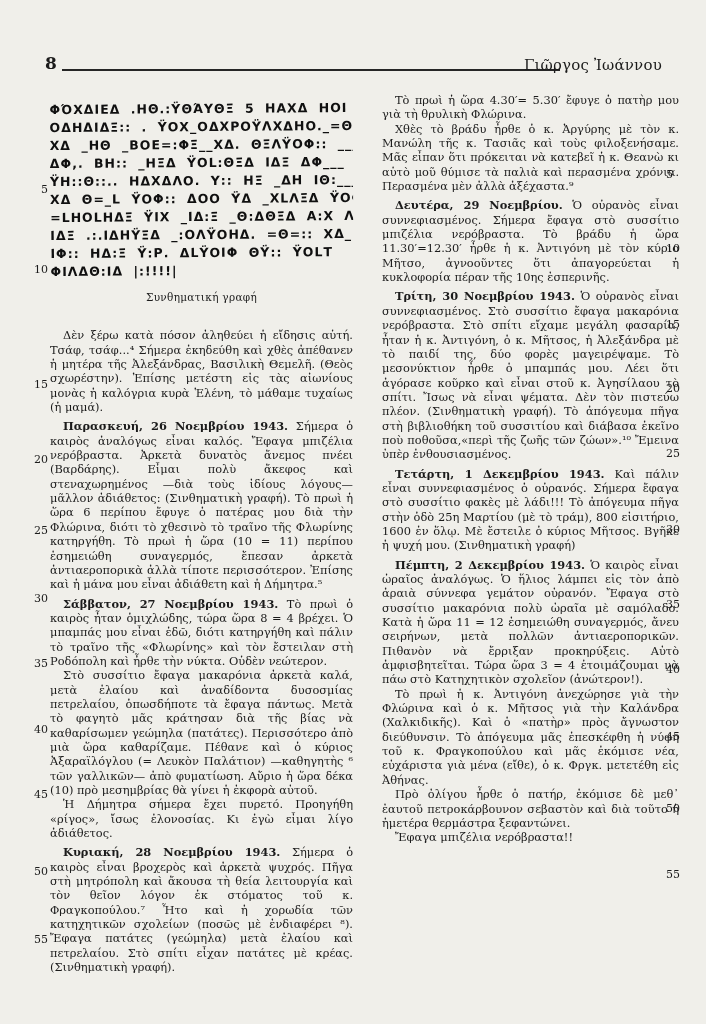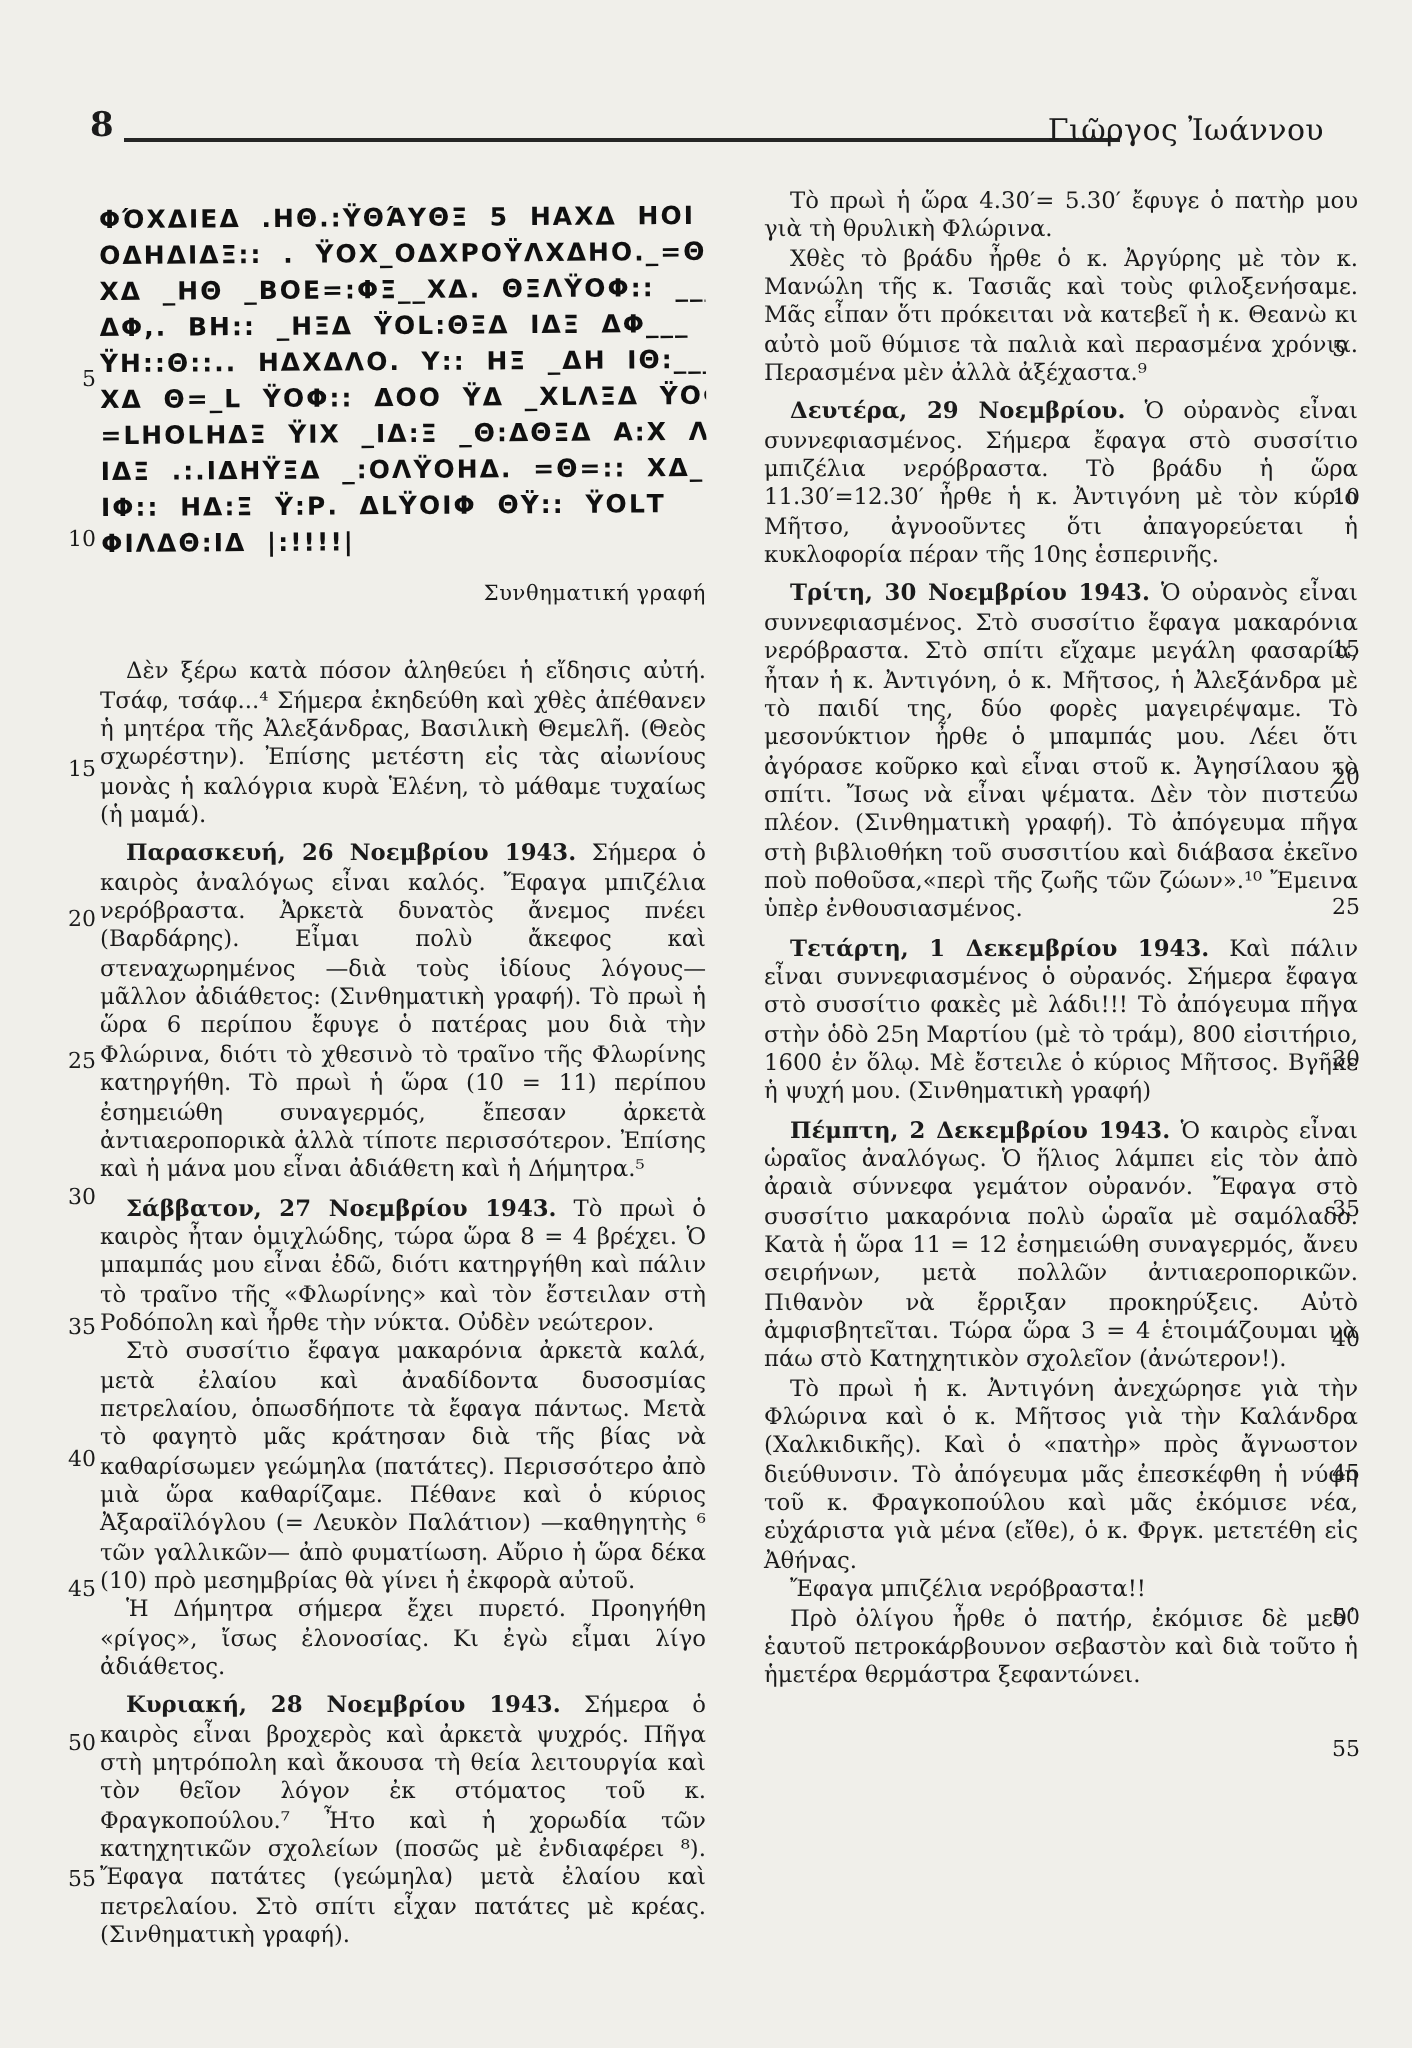--- a/index.html
+++ b/index.html
@@ -22,21 +22,21 @@
   .date{font-weight:bold;}
   
   .figure{margin:0 0 24px 0;}
   .cipher{transform:rotate(-.4deg);}
   .cipher-line{
     font-family:"DejaVu Sans","Liberation Sans",sans-serif;
     font-weight:bold;font-size:12.5px;line-height:18px;height:18px;
     letter-spacing:1px;word-spacing:5px;color:#101010;white-space:nowrap;
     overflow:hidden;text-indent:0;
   }
-  .figcaption{margin-top:10px;text-align:right;font-size:10.5px;text-indent:0;letter-spacing:.3px;}
+  .figcaption{margin-top:10px;text-align:center;font-size:10.5px;text-indent:0;letter-spacing:.3px;}
   
   .lineno{position:absolute;font-size:11px;color:#1b1b1b;}
   .lineno.l{left:30px;width:18px;text-align:right;}
   .lineno.r{left:666px;width:18px;text-align:left;}
 </style>
 </head>
 <body>
 
 <div class="page">
 
@@ -112,20 +112,20 @@
 
     <p class="entry"><b class="date">Τρίτη, 30 Νοεμβρίου 1943.</b> <span>Ὁ οὐρανὸς εἶναι συννεφιασμένος. Στὸ συσσίτιο ἔφαγα μακαρόνια νερόβραστα. Στὸ σπίτι εἴχαμε μεγάλη φασαρία, ἦταν ἡ κ. Ἀντιγόνη, ὁ κ. Μῆτσος, ἡ Ἀλεξάνδρα μὲ τὸ παιδί της, δύο φορὲς μαγειρέψαμε. Τὸ μεσονύκτιον ἦρθε ὁ μπαμπάς μου. Λέει ὅτι ἀγόρασε κοῦρκο καὶ εἶναι στοῦ κ. Ἀγησίλαου τὸ σπίτι. Ἴσως νὰ εἶναι ψέματα. Δὲν τὸν πιστεύω πλέον. (Σινθηματικὴ γραφή). Τὸ ἀπόγευμα πῆγα στὴ βιβλιοθήκη τοῦ συσσιτίου καὶ διάβασα ἐκεῖνο ποὺ ποθοῦσα,«περὶ τῆς ζωῆς τῶν ζώων».¹⁰ Ἔμεινα ὑπὲρ ἐνθουσιασμένος.</span></p>
 
     <p class="entry"><b class="date">Τετάρτη, 1 Δεκεμβρίου 1943.</b> <span>Καὶ πάλιν εἶναι συννεφιασμένος ὁ οὐρανός. Σήμερα ἔφαγα στὸ συσσίτιο φακὲς μὲ λάδι!!! Τὸ ἀπόγευμα πῆγα στὴν ὁδὸ 25η Μαρτίου (μὲ τὸ τράμ), 800 εἰσιτήριο, 1600 ἐν ὅλῳ. Μὲ ἔστειλε ὁ κύριος Μῆτσος. Βγῆκε ἡ ψυχή μου. (Σινθηματικὴ γραφή)</span></p>
 
     <p class="entry"><b class="date">Πέμπτη, 2 Δεκεμβρίου 1943.</b> <span>Ὁ καιρὸς εἶναι ὡραῖος ἀναλόγως. Ὁ ἥλιος λάμπει εἰς τὸν ἀπὸ ἀραιὰ σύννεφα γεμάτον οὐρανόν. Ἔφαγα στὸ συσσίτιο μακαρόνια πολὺ ὡραῖα μὲ σαμόλαδο. Κατὰ ἡ ὥρα 11 = 12 ἐσημειώθη συναγερμός, ἄνευ σειρήνων, μετὰ πολλῶν ἀντιαεροπορικῶν. Πιθανὸν νὰ ἔρριξαν προκηρύξεις. Αὐτὸ ἀμφισβητεῖται. Τώρα ὥρα 3 = 4 ἑτοιμάζουμαι νὰ πάω στὸ Κατηχητικὸν σχολεῖον (ἀνώτερον!).</span></p>
 
     <p><span>Τὸ πρωὶ ἡ κ. Ἀντιγόνη ἀνεχώρησε γιὰ τὴν Φλώρινα καὶ ὁ κ. Μῆτσος γιὰ τὴν Καλάνδρα (Χαλκιδικῆς). Καὶ ὁ «πατὴρ» πρὸς ἄγνωστον διεύθυνσιν. Τὸ ἀπόγευμα μᾶς ἐπεσκέφθη ἡ νύφη τοῦ κ. Φραγκοπούλου καὶ μᾶς ἐκόμισε νέα, εὐχάριστα γιὰ μένα (εἴθε), ὁ κ. Φργκ. μετετέθη εἰς Ἀθήνας.</span></p>
 
 
+    <p><span>Πρὸ ὀλίγου ἦρθε ὁ πατήρ, ἐκόμισε δὲ μεθ᾽ ἑαυτοῦ πετροκάρβουνον σεβαστὸν καὶ διὰ τοῦτο ἡ ἡμετέρα θερμάστρα ξεφαντώνει.</span></p>
+
     <p><span>Ἔφαγα μπιζέλια νερόβραστα!!</span></p>
-
-    <p><span>Πρὸ ὀλίγου ἦρθε ὁ πατήρ, ἐκόμισε δὲ μεθ᾽ ἑαυτοῦ πετροκάρβουνον σεβαστὸν καὶ διὰ τοῦτο ἡ ἡμετέρα θερμάστρα ξεφαντώνει.</span></p>
 
 
   </div>
 
 </div>
 
 </body></html>

